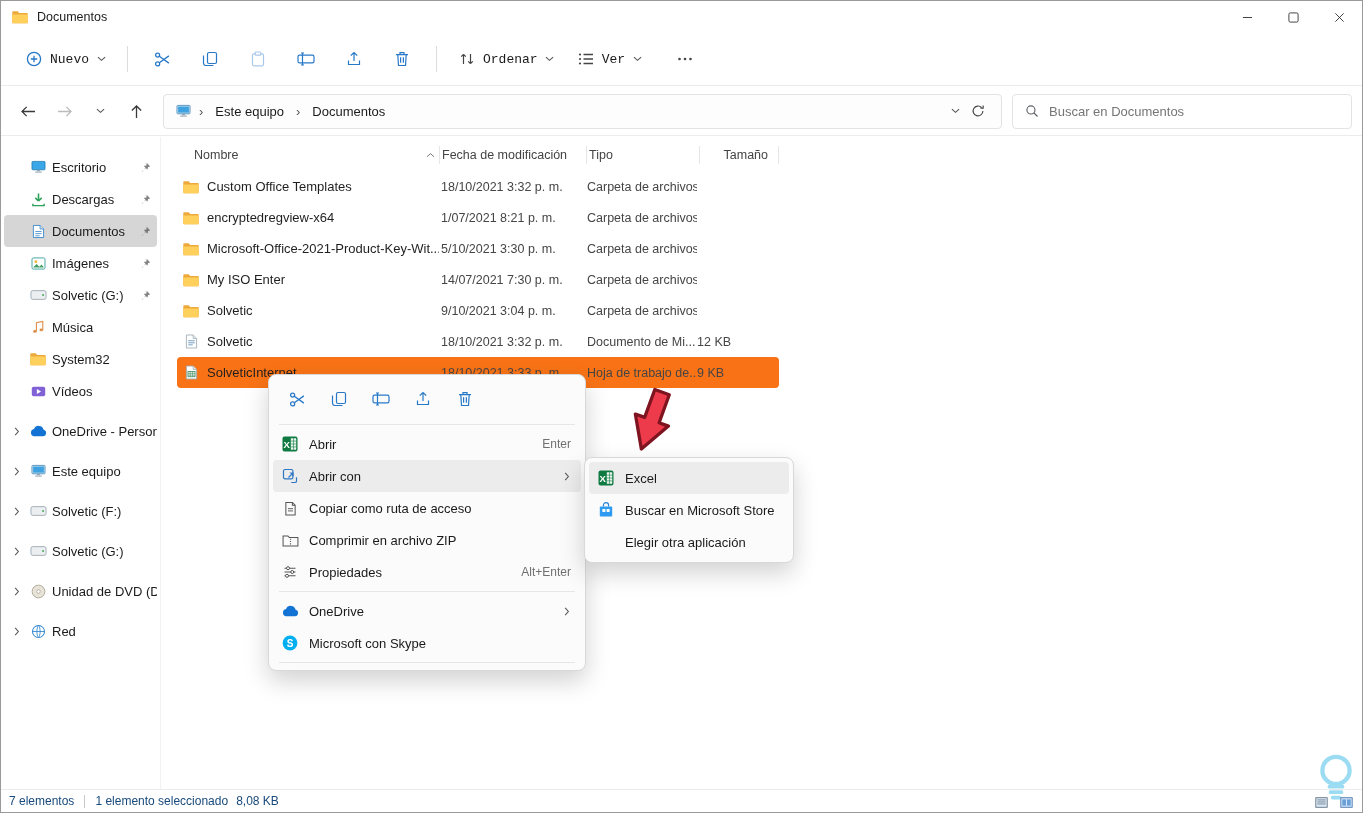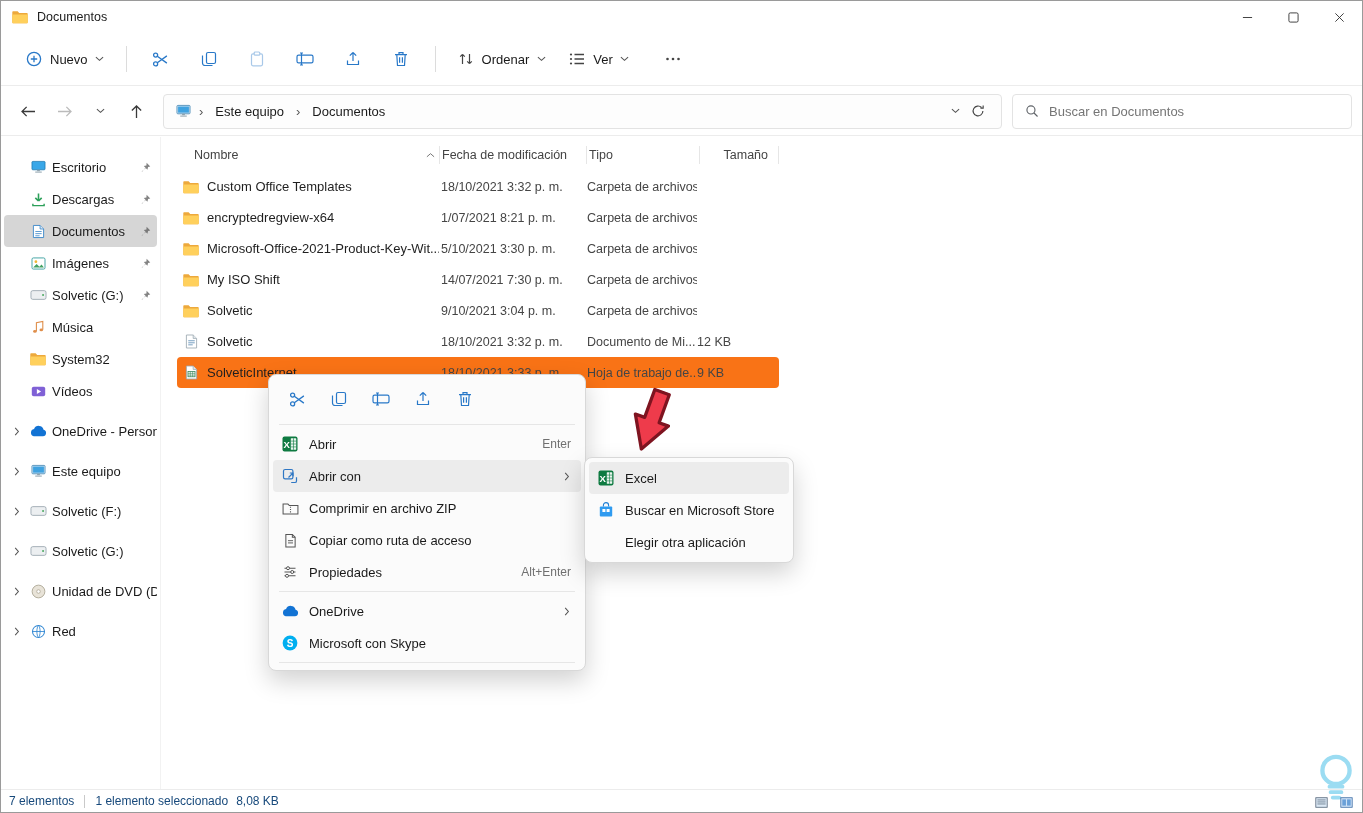--- a/index.html
+++ b/index.html
@@ -8,21 +8,21 @@
   .ic{display:inline-flex;width:18px;justify-content:center;align-items:center;flex:none;}
   button{font:inherit;cursor:default;}
 
   
   .titlebar{position:absolute;top:0;left:0;right:0;height:32px;display:flex;align-items:center;padding-left:10px;gap:8px;background:#fff;}
   .title-text{font-size:12.5px;}
   .win-controls{position:absolute;right:0;top:0;height:32px;display:flex;}
   .win-btn{width:46px;height:32px;display:flex;align-items:center;justify-content:center;border:none;background:transparent;}
 
   
-  .toolbar{position:absolute;top:32px;left:0;right:0;height:53px;display:flex;align-items:center;padding:0 14px;gap:2px;border-bottom:1px solid #ececec;background:#fff;}
+  .toolbar{position:absolute;top:32px;left:0;right:0;height:53px;display:flex;align-items:center;padding:0 14px;gap:2px;border-bottom:1px solid #ececec;background:#fff;font-family:Liberation Mono, monospace;}
   .tbtn{display:flex;align-items:center;gap:7px;height:36px;padding:0 10px;border:none;background:transparent;border-radius:4px;color:#1a1a1a;}
   .tbtn .ic{color:#2878c8;}
   .tbtn .lbl{font-size:13px;}
   .tbtn.icon-only{width:46px;justify-content:center;padding:0;}
   .tbtn.disabled .ic{opacity:.4;}
   .tb-sep{width:1px;height:26px;background:#dcdcdc;margin:0 9px;flex:none;}
   .neutral .ic{color:#444;}
 
   
   .navbar{position:absolute;top:86px;left:0;right:0;height:49px;display:flex;align-items:center;padding:0 10px;gap:2px;border-bottom:1px solid #ececec;background:#fff;}
@@ -555,21 +555,21 @@
         <span class="col csize"></span>
       </div>
       <div class="frow">
         <span class="col cname">
           <span class="ic">
             <svg viewBox="0 0 20 16" width="18" height="14">
               <path d="M1.2 2.6c0-.6.5-1.1 1.1-1.1h5l1.8 1.8h8.6c.6 0 1.1.5 1.1 1.1v9.5c0 .6-.5 1.1-1.1 1.1H2.3c-.6 0-1.1-.5-1.1-1.1z" fill="#eda93c"></path>
               <path d="M1.2 5h17.6v8.9c0 .6-.5 1.1-1.1 1.1H2.3c-.6 0-1.1-.5-1.1-1.1z" fill="#ffd05c"></path>
             </svg>
           </span>
-          <span class="fname">My ISO Shift</span>
+          <span class="fname">My ISO Enter</span>
         </span>
         <span class="col cdate">14/07/2021 7:30 p. m.</span>
         <span class="col ctype">Carpeta de archivos</span>
         <span class="col csize"></span>
       </div>
       <div class="frow">
         <span class="col cname">
           <span class="ic">
             <svg viewBox="0 0 20 16" width="18" height="14">
               <path d="M1.2 2.6c0-.6.5-1.1 1.1-1.1h5l1.8 1.8h8.6c.6 0 1.1.5 1.1 1.1v9.5c0 .6-.5 1.1-1.1 1.1H2.3c-.6 0-1.1-.5-1.1-1.1z" fill="#eda93c"></path>
@@ -683,36 +683,36 @@
         </span>
         <span class="cm-label">Abrir con</span>
         <span class="cm-arrow">
           <svg viewBox="0 0 6 10" width="6" height="9">
             <path d="M1 1l3.5 4L1 9" fill="none" stroke="#555" stroke-width="1.2"></path>
           </svg>
         </span>
       </div>
       <div class="cm-item">
         <span class="ic">
-          <svg viewBox="0 0 18 14" width="17" height="13">
-            <path d="M1 2.2h5.2l1.6 1.6H17v9H1z" fill="none" stroke="#555" stroke-width="1.1"></path>
-            <path d="M9 5v1.2m0 1.3v1.2m0 1.3v1.2" stroke="#555" stroke-width="1.2"></path>
-          </svg>
-        </span>
-        <span class="cm-label">Comprimir en archivo ZIP</span>
-      </div>
-      <div class="cm-item">
-        <span class="ic">
           <svg viewBox="0 0 14 16" width="13" height="15">
             <path d="M2 1.5h7l3 3V15H2z" fill="none" stroke="#555" stroke-width="1.1"></path>
             <path d="M9 1.5v3h3" fill="none" stroke="#555" stroke-width="1.1"></path>
             <path d="M4.3 8.2h5.4M4.3 10.6h5.4" stroke="#555" stroke-width="1"></path>
           </svg>
         </span>
         <span class="cm-label">Copiar como ruta de acceso</span>
+      </div>
+      <div class="cm-item">
+        <span class="ic">
+          <svg viewBox="0 0 18 14" width="17" height="13">
+            <path d="M1 2.2h5.2l1.6 1.6H17v9H1z" fill="none" stroke="#555" stroke-width="1.1"></path>
+            <path d="M9 5v1.2m0 1.3v1.2m0 1.3v1.2" stroke="#555" stroke-width="1.2"></path>
+          </svg>
+        </span>
+        <span class="cm-label">Comprimir en archivo ZIP</span>
       </div>
       <div class="cm-item">
         <span class="ic">
           <svg viewBox="0 0 14 14" width="14" height="14">
             <path d="M1.5 3.2h11M1.5 7h11M1.5 10.8h11" stroke="#555" stroke-width="1.1"></path>
             <circle cx="5" cy="3.2" r="1.5" fill="#fff" stroke="#555" stroke-width="1"></circle>
             <circle cx="9.2" cy="7" r="1.5" fill="#fff" stroke="#555" stroke-width="1"></circle>
             <circle cx="4" cy="10.8" r="1.5" fill="#fff" stroke="#555" stroke-width="1"></circle>
           </svg>
         </span>

